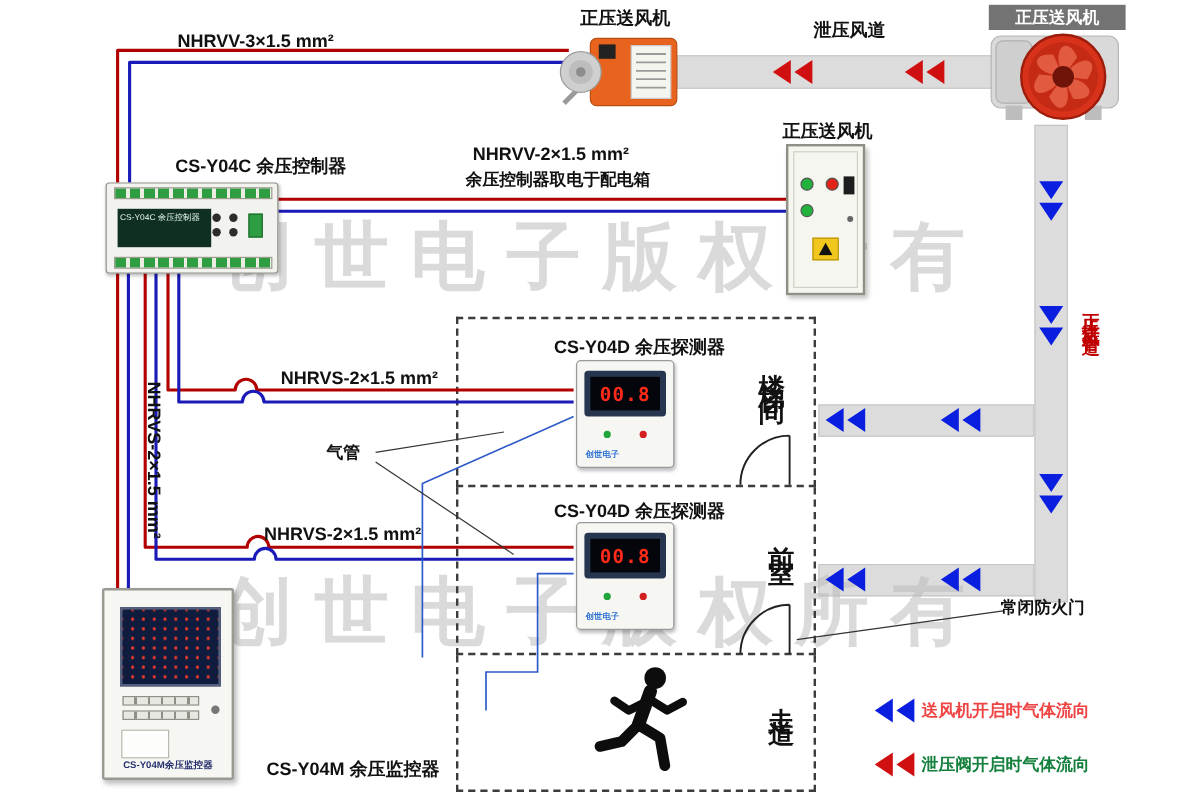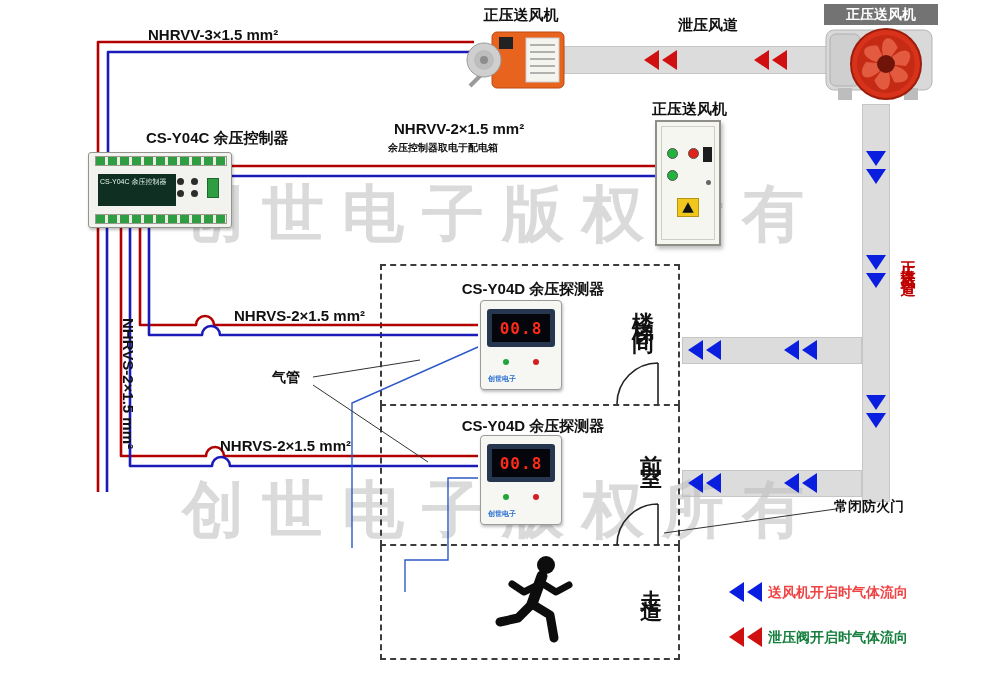--- a/index.html
+++ b/index.html
@@ -230,48 +230,57 @@
         <span class="det-reading">00.8</span>
       </div>
     </div>
     <div class="det-leds">
       <span class="led green"></span>
       <span class="led red"></span>
     </div>
     <div class="det-logo">创世电子</div>
   </div>
 
+  <div class="device monitor">
+    <div class="mon-screen"></div>
+    <div class="mon-btnrow r1"></div>
+    <div class="mon-btnrow r2"></div>
+    <div class="mon-key"></div>
+    <div class="mon-card"></div>
+    <div class="mon-label">CS-Y04M余压监控器</div>
+  </div>
 
   <div class="device" style="left:490px;top:552px">
     <svg width="84" height="96" viewBox="0 0 84 96">
       <g stroke="#0d0d0d" fill="none" stroke-linecap="round" stroke-linejoin="round">
         <circle cx="56" cy="13" r="9" fill="#0d0d0d" stroke="none"></circle>
         <path d="M52 24 L42 52" stroke-width="11"></path>
         <path d="M50 30 L66 40 L79 33" stroke-width="7"></path>
         <path d="M50 32 L34 40 L22 32" stroke-width="7"></path>
         <path d="M42 52 L60 63 L64 86" stroke-width="9"></path>
         <path d="M42 52 L28 66 L10 70" stroke-width="9"></path>
       </g>
     </svg>
   </div>
 
   <div class="lbl" style="left:462px;top:6px;width:118px;text-align:center">正压送风机</div>
   <div class="lbl" style="left:148px;top:26px">NHRVV-3×1.5 mm²</div>
   <div class="lbl" style="left:678px;top:16px">泄压风道</div>
   <div class="lbl" style="left:652px;top:100px">正压送风机</div>
   <div class="lbl" style="left:146px;top:129px">CS-Y04C 余压控制器</div>
   <div class="lbl" style="left:394px;top:120px">NHRVV-2×1.5 mm²</div>
-  <div class="lbl" style="left:388px;top:141px;font-size:10px">余压控制器取电于配电箱</div>
+  <div class="lbl" style="left:388px;top:141px;font-size:14px">余压控制器取电于配电箱</div>
   <div class="lbl" style="left:234px;top:307px">NHRVS-2×1.5 mm²</div>
   <div class="lbl" style="left:220px;top:437px">NHRVS-2×1.5 mm²</div>
   <div class="lbl" style="left:48px;top:375px;width:160px;text-align:center;transform:rotate(90deg)">NHRVS-2×1.5 mm²</div>
   <div class="lbl" style="left:448px;top:280px;width:170px;text-align:center">CS-Y04D 余压探测器</div>
   <div class="lbl" style="left:448px;top:417px;width:170px;text-align:center">CS-Y04D 余压探测器</div>
   <div class="lbl" style="left:272px;top:369px;font-size:14px">气管</div>
   <div class="lbl" style="left:834px;top:498px;font-size:14px">常闭防火门</div>
+  <div class="lbl" style="left:222px;top:632px">CS-Y04M 余压监控器</div>
 
   <div class="lbl vlabel" style="left:628px;top:294px;font-size:22px;letter-spacing:10px">楼梯间</div>
   <div class="lbl vlabel" style="left:636px;top:437px;font-size:22px;letter-spacing:10px">前室</div>
   <div class="lbl vlabel" style="left:636px;top:572px;font-size:22px;letter-spacing:10px">走道</div>
   <div class="lbl vlabel" style="left:898px;top:250px;font-size:15px;letter-spacing:4px;color:#c00000">正压送风管道</div>
 
   <div class="legendText blue" style="left:768px;top:584px">送风机开启时气体流向</div>
   <div class="legendText red" style="left:768px;top:629px">泄压阀开启时气体流向</div>
 
 </div>

